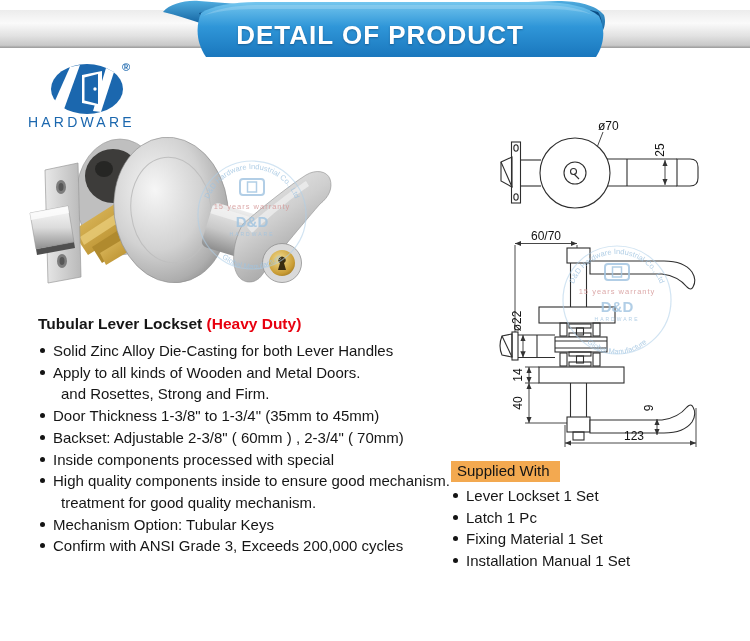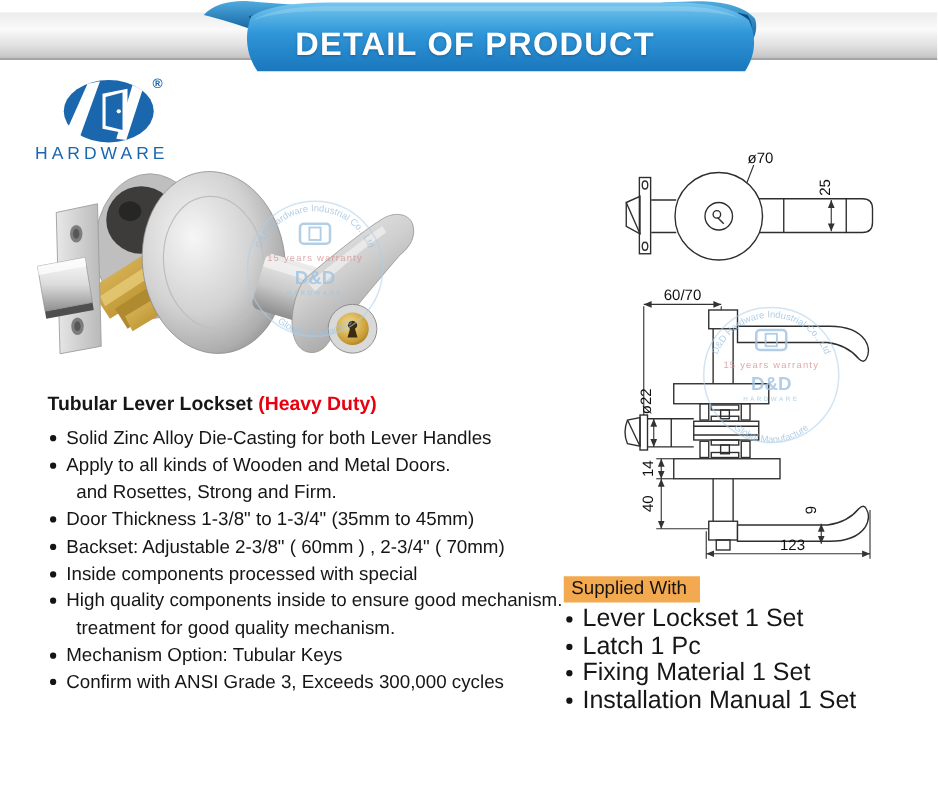--- a/index.html
+++ b/index.html
@@ -38,21 +38,21 @@
   .feat-title .hd{color:#e8000f;}
   .feat{display:flex;align-items:flex-start;font-size:15px;line-height:21.7px;}
   .dot{flex:0 0 auto;width:5px;height:5px;background:#141414;border-radius:50%;
        margin:8px 8px 0 2px;}
   .feat.cont .dot{visibility:hidden;margin-left:10px;}
 
   
   #supplied{left:451px;top:461px;width:250px;}
   .sup-head{display:inline-block;background:#f3a950;color:#141414;
     font-size:15px;padding:1px 10px 3px 6px;margin-bottom:3px;}
-  .sup-item{display:flex;align-items:flex-start;font-size:20px;line-height:21.7px;}
+  .sup-item{display:flex;align-items:flex-start;font-size:15px;line-height:21.7px;}
 </style>
 </head>
 <body>
 
 <div id="canvas">
 
   <svg id="banner-svg" class="abs" viewBox="0 0 750 60" xmlns="http://www.w3.org/2000/svg">
     <defs>
       <linearGradient id="barGrad" x1="0" y1="0" x2="0" y2="1">
         <stop offset="0" stop-color="#ececec"></stop>
@@ -342,21 +342,21 @@
     <div class="feat cont">
         <i class="dot"></i>
         <span>treatment for good quality mechanism.</span>
       </div>
     <div class="feat">
         <i class="dot"></i>
         <span>Mechanism Option: Tubular Keys</span>
       </div>
     <div class="feat">
         <i class="dot"></i>
-        <span>Confirm with ANSI Grade 3, Exceeds 300,000 cycles</span>
+        <span>Confirm with ANSI Grade 3, Exceeds 200,000 cycles</span>
       </div>
   </div>
 
   <div id="supplied" class="abs">
     <div class="sup-head">Supplied With</div>
     <div class="sup-item">
         <i class="dot"></i>
         <span>Lever Lockset 1 Set</span>
       </div>
     <div class="sup-item">

